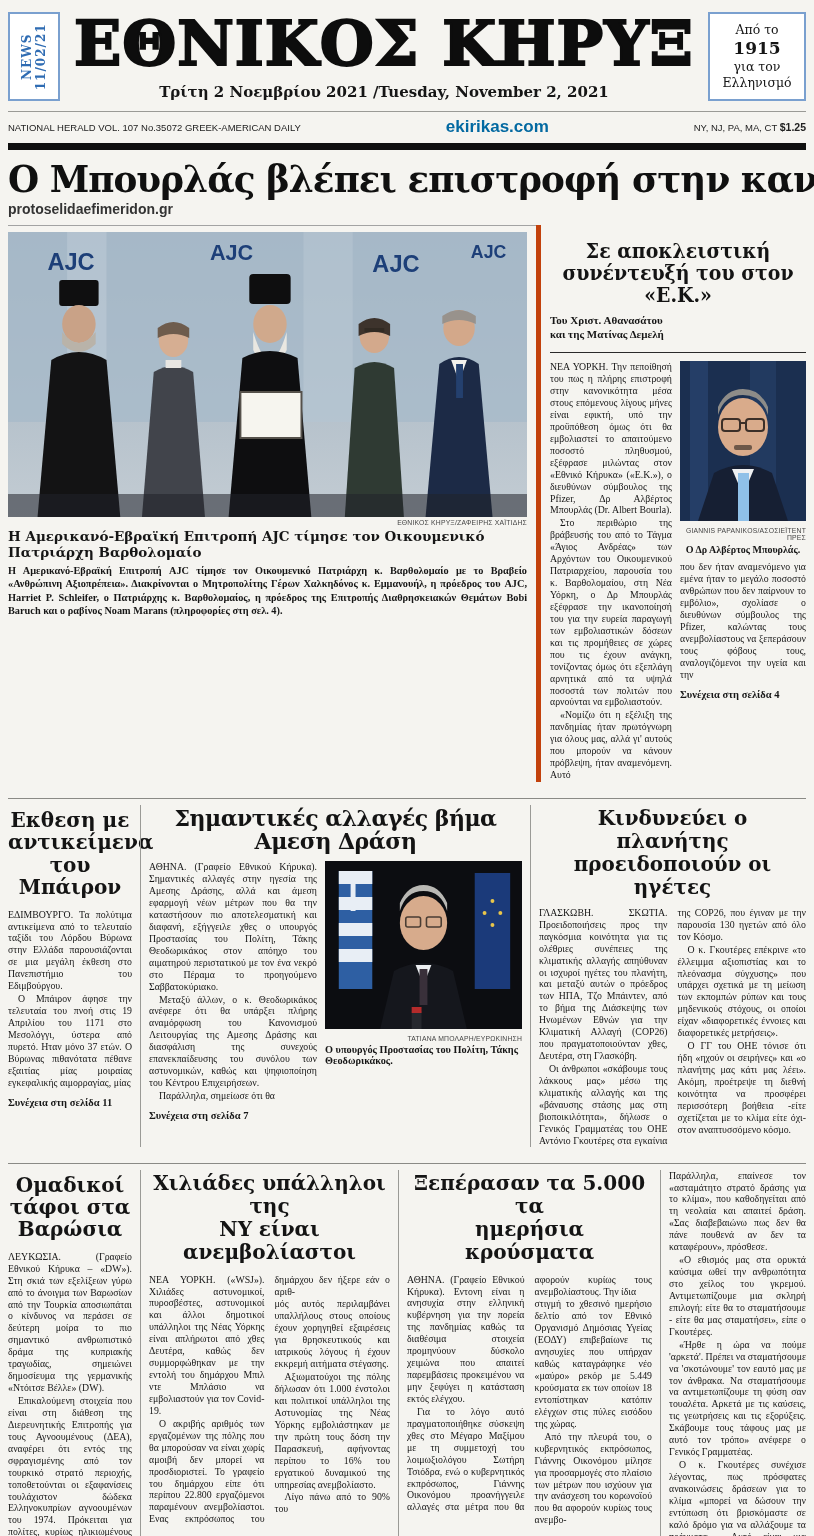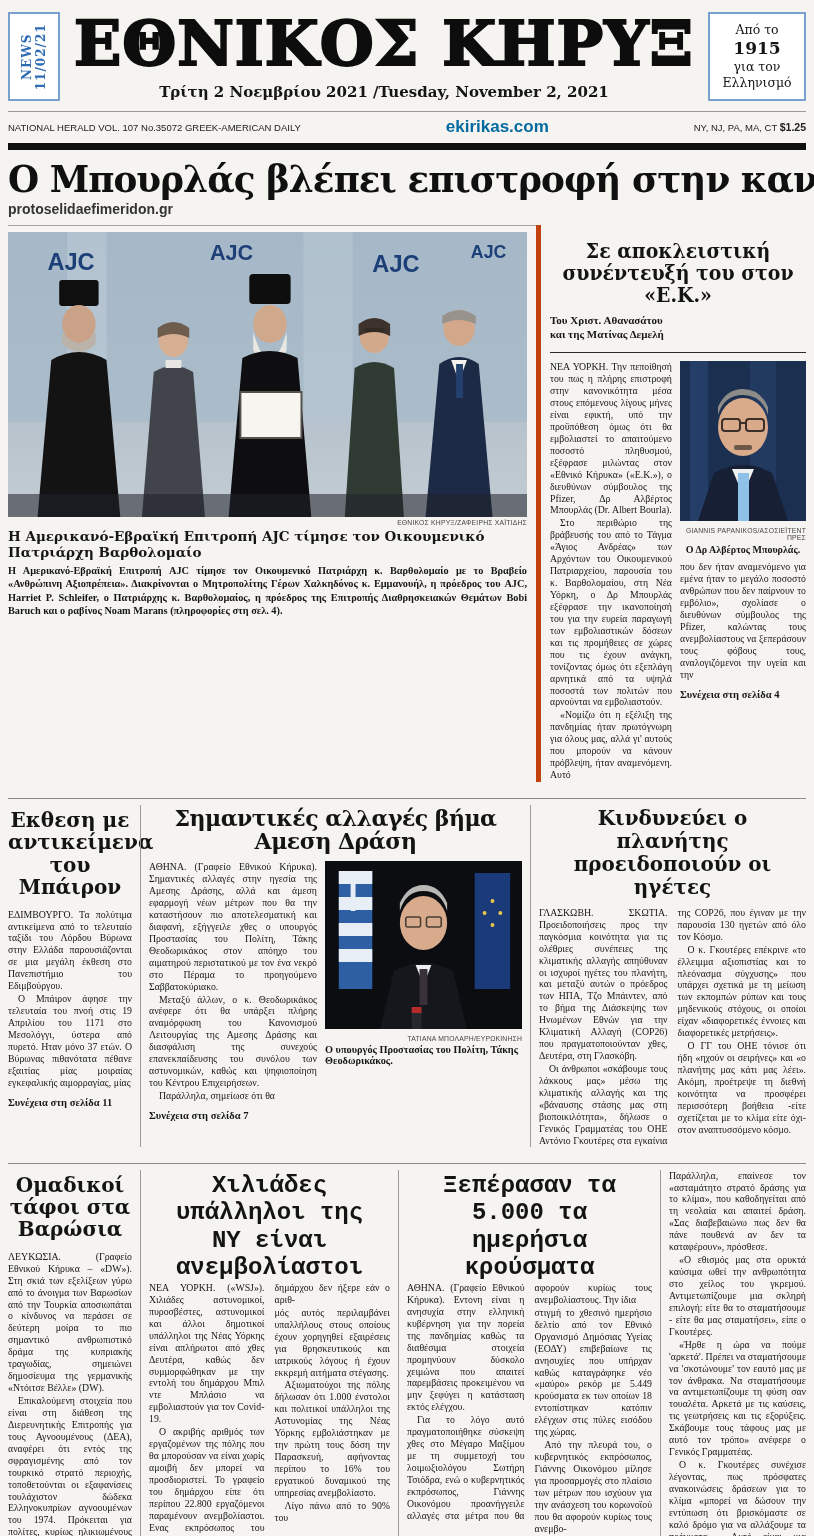--- a/index.html
+++ b/index.html
@@ -51,21 +51,21 @@
   
   .row{display:grid;padding:6px 8px 8px;}
   .row2{grid-template-columns:132px 390px 1fr;}
   .row3{grid-template-columns:132px 258px 262px 1fr;}
   .col{padding:0 8px;min-width:0;}
   .col:first-child{padding-left:0;}
   .col:last-child{padding-right:0;}
   .headA{font-size:20px;line-height:1.12;margin:4px 0 10px;}
   .headB1{font-size:22px;line-height:1.05;margin:2px 0 8px;letter-spacing:-0.5px;}
   .headC{font-size:20.5px;line-height:1.12;margin:2px 0 8px;transform:scaleX(.97);transform-origin:center;}
-  .headS{font-size:24px;line-height:1.15;margin:2px 0 0;font-family:Liberation Mono, monospace;}
+  .headS{font-size:20px;line-height:1.15;margin:2px 0 10px;}
   .amesi-flex{display:flex;gap:8px;}
   .amesi-flex .txt{width:168px;flex:none;}
   .amesi-flex .pic{flex:1;min-width:0;}
   .pic-cap{font-weight:bold;font-size:10.3px;margin-top:2px;}
   .twocol{column-count:2;column-gap:10px;}
   .twocol p{break-inside:avoid-column;}
   .twocol p.allow{break-inside:auto;}
 </style>
 </head>
 <body>

